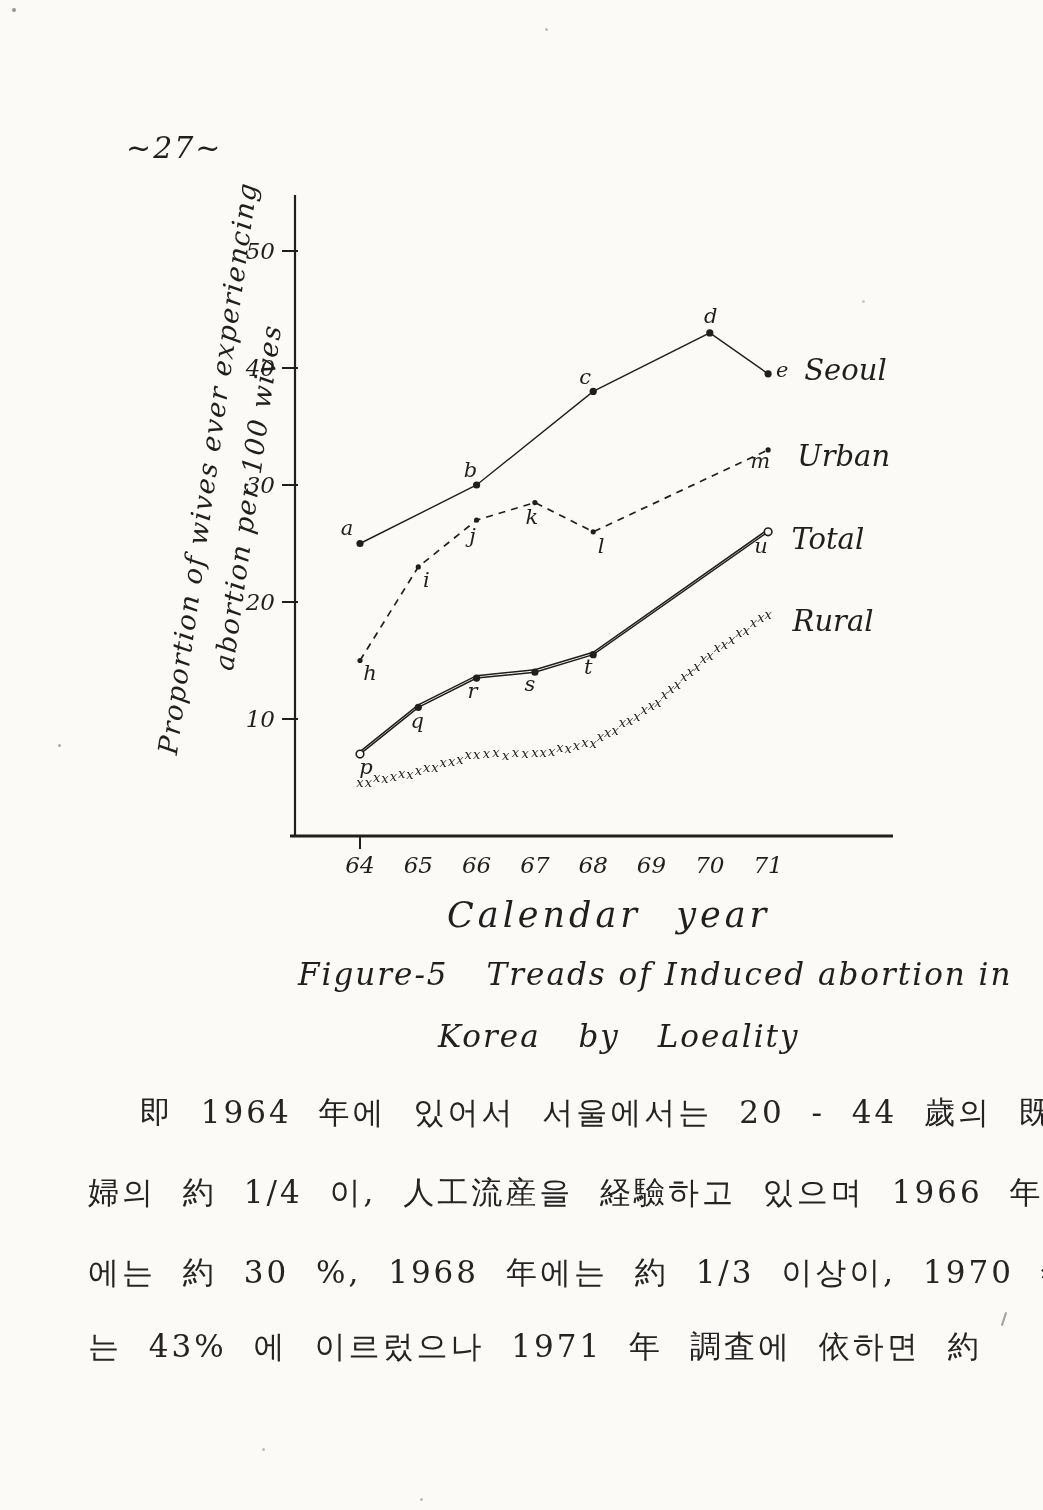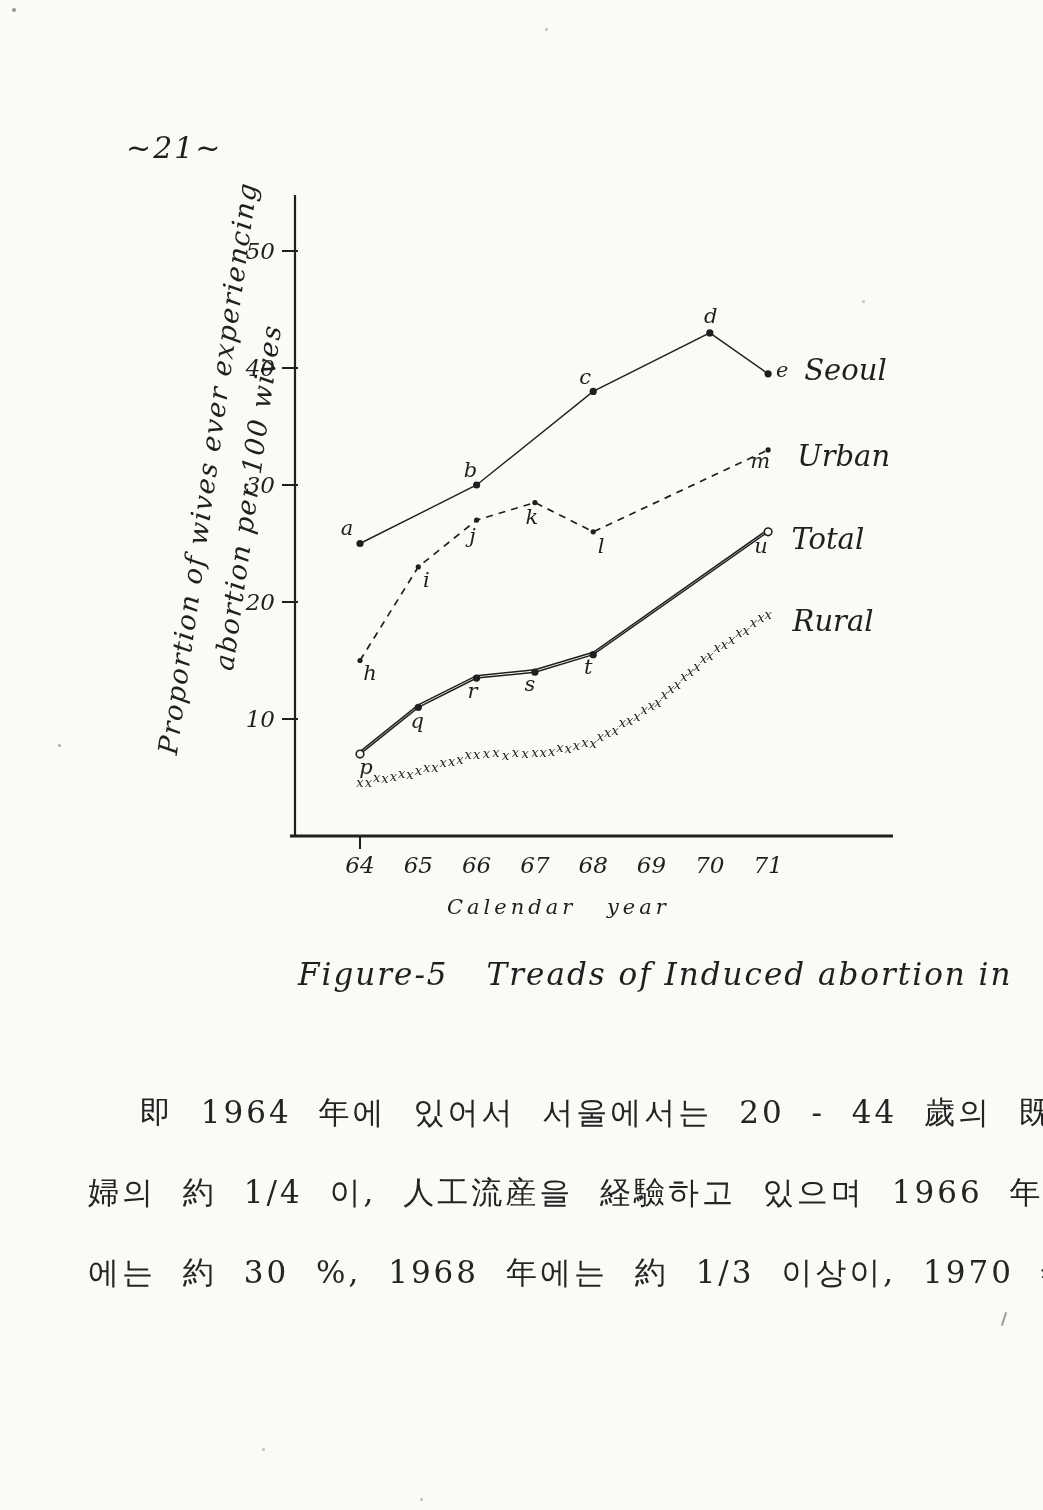--- a/index.html
+++ b/index.html
@@ -3,40 +3,40 @@
 <meta charset="utf-8">
 <style>
   html,body{margin:0;padding:0;background:#e8e8e4;}
   #page{position:relative;width:1043px;height:1510px;margin:0 auto;background:#fbfaf7;overflow:hidden;
         font-family:"DejaVu Serif", serif;color:#1f1f1f;}
   .hand{font-style:italic;}
   .abs{position:absolute;white-space:nowrap;}
   #page-number{left:126px;top:130px;font-size:30px;letter-spacing:2px;}
   #ylabel-line1{left:152px;top:752px;font-size:27px;letter-spacing:1.5px;transform:rotate(-82deg);transform-origin:0 0;}
   #ylabel-line2{left:208px;top:668px;font-size:27px;letter-spacing:1.5px;transform:rotate(-82deg);transform-origin:0 0;}
-  #xaxis-title{left:447px;top:895px;font-size:21px;letter-spacing:4px;word-spacing:20px;}
+  #xaxis-title{left:447px;top:895px;font-size:35px;letter-spacing:4px;word-spacing:20px;}
   #figure-caption{left:298px;top:956px;font-size:31px;letter-spacing:2px;}
   #figure-caption .gap{display:inline-block;width:38px;}
   #figure-caption2{left:438px;top:1018px;font-size:31px;letter-spacing:2px;word-spacing:26px;}
   .body-line{font-size:31px;letter-spacing:3px;word-spacing:14px;color:#242424;}
   #body-line-0{left:140px;top:1092px;}
   #body-line-1{left:88px;top:1172px;text-align:center;}
   #body-line-2{left:88px;top:1252px;}
   #body-line-3{left:88px;top:1326px;}
   #chart-svg{position:absolute;left:0;top:0;}
   .ink{stroke:#1f1f1f;fill:none;}
   .speck{position:absolute;background:#333;border-radius:50%;}
   svg text{font-family:"DejaVu Serif", serif;font-style:italic;fill:#1f1f1f;}
 </style>
 </head>
 <body>
 
 <div id="page">
 
-  <div class="abs hand" id="page-number">~21~</div>
+  <div class="abs hand" id="page-number">~27~</div>
 
   <svg id="chart-svg" width="1043" height="950" viewBox="0 0 1043 950">
     <line class="ink" x1="295" y1="195" x2="295" y2="837" stroke-width="2.2"></line>
     <line class="ink" x1="290" y1="836" x2="893" y2="836" stroke-width="3"></line>
     <g id="chart-dynamic">
         <line x1="282" y1="719" x2="298" y2="719" class="ink" stroke-width="2"></line>
         <text x="275" y="727" font-size="23" text-anchor="end">10</text>
         <line x1="282" y1="602" x2="298" y2="602" class="ink" stroke-width="2"></line>
         <text x="275" y="610" font-size="23" text-anchor="end">20</text>
         <line x1="282" y1="485" x2="298" y2="485" class="ink" stroke-width="2"></line>
@@ -151,24 +151,26 @@
         <text x="792.586" y="631.0600000000001" font-size="29">Rural</text>
       </g>
   </svg>
 
   <div class="abs hand" id="ylabel-line1">Proportion of wives ever experiencing</div>
   <div class="abs hand" id="ylabel-line2">abortion per 100 wives</div>
 
   <div class="abs hand" id="xaxis-title">Calendar year</div>
 
   <div class="abs hand" id="figure-caption"><span>Figure-5</span><span class="gap"></span><span>Treads of Induced abortion in</span></div>
+  <div class="abs hand" id="figure-caption2">Korea by Loeality</div>
 
   <div class="abs body-line" id="body-line-0">即 1964 年에 있어서 서울에서는 20 - 44 歲의 既婚</div>
   <div class="abs body-line" id="body-line-1">婦의 約 1/4 이, 人工流産을 経驗하고 있으며 1966 年</div>
   <div class="abs body-line" id="body-line-2">에는 約 30 %, 1968 年에는 約 1/3 이상이, 1970 年에</div>
+  <div class="abs body-line" id="body-line-3">는 43% 에 이르렀으나 1971 年 調査에 依하면 約</div>
 
   <div class="speck" style="left:12px;top:8px;width:4px;height:4px;opacity:.5"></div>
   <div class="speck" style="left:545px;top:28px;width:3px;height:3px;opacity:.3"></div>
   <div class="speck" style="left:862px;top:300px;width:3px;height:3px;opacity:.25"></div>
   <div class="speck" style="left:58px;top:744px;width:3px;height:3px;opacity:.4"></div>
   <div class="speck" style="left:1003px;top:1312px;width:2px;height:14px;border-radius:0;transform:rotate(18deg);opacity:.45"></div>
   <div class="speck" style="left:262px;top:1448px;width:3px;height:3px;opacity:.3"></div>
   <div class="speck" style="left:420px;top:1498px;width:3px;height:3px;opacity:.3"></div>
 </div>
 

